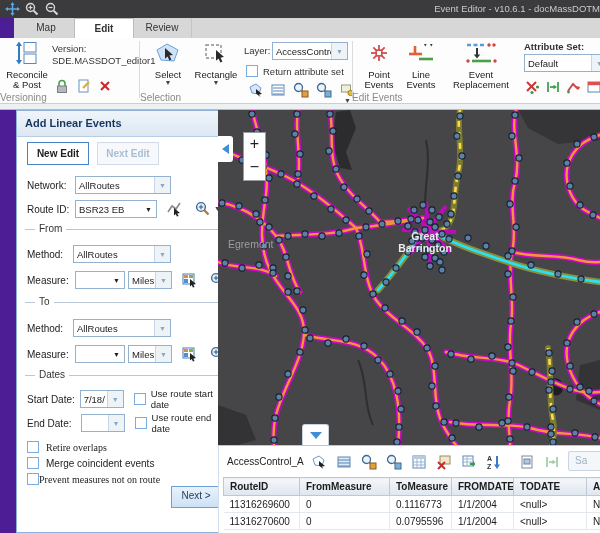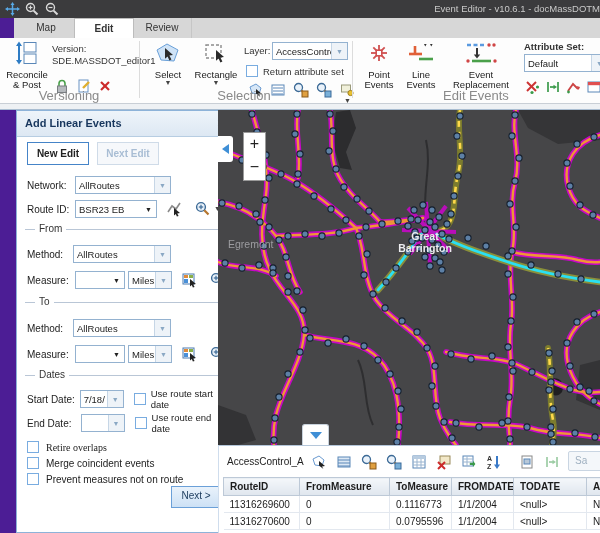--- a/index.html
+++ b/index.html
@@ -10,21 +10,21 @@
   .titlebar{position:absolute;left:0;top:0;width:600px;height:18px;background:#3b3b3d;display:flex;align-items:center;}
   .tb-icon{width:15px;height:14px;margin-left:5px;display:inline-block;}
   .tb-title{position:absolute;right:0;top:0;height:18px;line-height:18px;color:#c9c9c9;font-size:9.5px;white-space:nowrap;}
   
   .tabbar{position:absolute;left:14px;top:18px;width:600px;height:20px;background:#d7d7d7;border-bottom:1px solid #e6e6e6;}
   .tab{position:absolute;top:0;height:20px;line-height:20px;text-align:center;font-size:10px;color:#333;border-right:1px solid #c6c6c6;}
   .tab.active{background:#fff;border:1px solid #bcbcbc;border-bottom:none;font-weight:bold;}
   
   .ribbon{position:absolute;left:0;top:38px;width:600px;height:65px;background:#fdfdfd;}
   .rsep{position:absolute;top:3px;height:57px;width:1px;background:#dcdcdc;}
-  .rgroup-label{position:absolute;bottom:0;text-align:center;font-size:13px;color:#8a8a8a;}
+  .rgroup-label{position:absolute;bottom:0;text-align:left;font-size:10px;color:#8a8a8a;}
   .rbtn{position:absolute;top:3px;text-align:center;font-size:9.5px;line-height:10.5px;color:#222;cursor:default;}
   .rbtn .ric{display:block;margin:0 auto 2px;}
   .caret{font-size:7px;color:#444;line-height:6px;}
   .rlabel{font-size:9.5px;color:#333;}
   .dd{display:inline-flex;align-items:center;border:1px solid #94b2d0;background:#fff;height:18px;box-sizing:border-box;}
   .dd-val{flex:1;padding:0 3px;font-size:9.5px;white-space:nowrap;overflow:hidden;}
   .dd-btn{width:15px;align-self:stretch;display:flex;align-items:center;justify-content:center;background:#eef3f8;border-left:1px solid #c6d6e6;color:#8aa8c4;font-size:7px;}
   .dd.plain .dd-btn{background:transparent;border-left:none;color:#222;}
   .cb{display:inline-block;width:12px;height:12px;background:#fff;border:1px solid #79ace0;box-sizing:border-box;vertical-align:middle;flex:none;}
   .icon16{width:16px;height:16px;display:inline-block;}
@@ -441,21 +441,21 @@
     <div class="prow" style="top:326px;width:200px;">
       <span class="cb"></span>
       <span style="margin-left:7px;font-family:Liberation Serif, serif;">Retire overlaps</span>
     </div>
     <div class="prow" style="top:342px;width:200px;">
       <span class="cb"></span>
       <span style="margin-left:7px;">Merge coincident events</span>
     </div>
     <div class="prow" style="top:358px;width:200px;">
       <span class="cb"></span>
-      <span style="margin-left:7px;">Prevent measures not on route</span>
+      <span style="font-family:Liberation Serif, serif;">Prevent measures not on route</span>
     </div>
 
     <span class="next-btn" style="top:375px;width:48px;height:20px;">Next &gt;</span>
   </div>
 
   <div class="map">
     <svg width="382" height="335" viewBox="0 0 382 335">
       <defs>
         <circle id="m" r="3.1"></circle>
         <path id="r1" d="M34,0 C40,25 52,55 48,85 C44,112 40,135 52,160 C64,185 88,198 86,225 C84,252 64,280 58,305 C54,322 56,335 56,335"></path>

